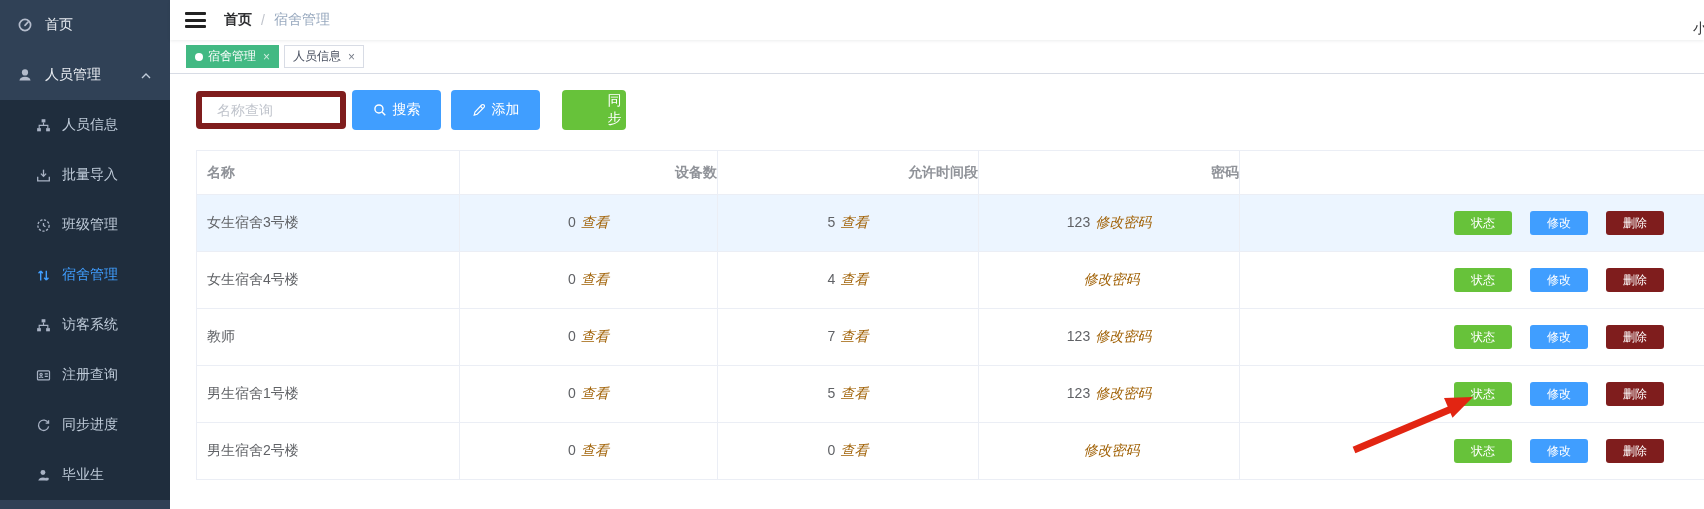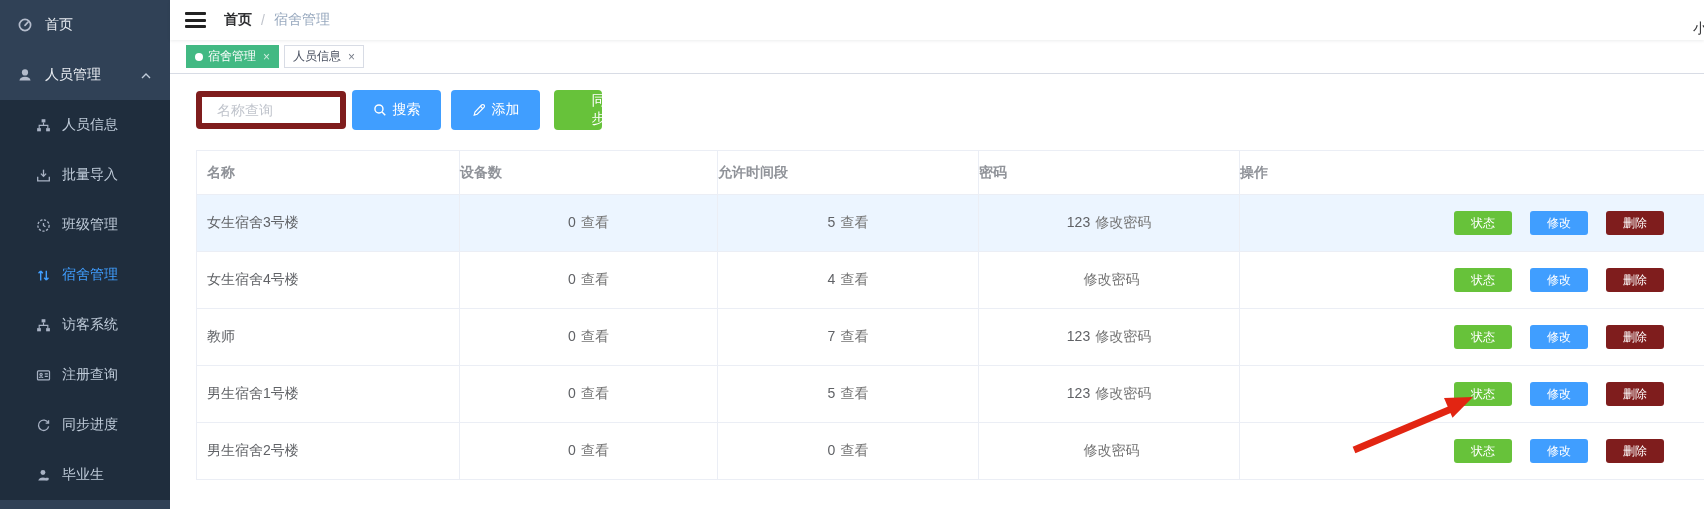--- a/index.html
+++ b/index.html
@@ -35,31 +35,31 @@
   .tag .close { margin-left:7px; font-size:12px; line-height:1; color:inherit; opacity:.75; cursor:pointer; }
   .tag.active { background:#42b983; border-color:#42b983; color:#fff; }
 
   .container { padding:16px 0 0 26px; flex:1; }
   .toolbar { display:flex; align-items:center; }
   .search-input { width:150px; height:38px; border:6px solid #7f1d1d; border-radius:4px; padding:0 15px; font-size:14px; color:#606266; outline:none; }
   .search-input::placeholder { color:#c0c4cc; }
   .btn { height:40px; border:none; border-radius:4px; color:#fff; font-size:14px; display:inline-flex; align-items:center; justify-content:center; gap:6px; cursor:pointer; }
   .btn-search { width:89px; margin-left:6px; background:#409EFF; }
   .btn-add { width:89px; margin-left:10px; background:#409EFF; }
-  .btn-sync { width:48px; margin-left:14px; background:#67C23A;padding-left:41px; }
+  .btn-sync { width:64px; margin-left:22px; background:#67C23A;padding-left:41px; }
   .b-icon { width:14px; height:14px; }
 
   .table-wrap { margin-top:20px; }
   table { width:1682px; table-layout:fixed; border-collapse:collapse; font-size:14px; color:#606266; }
   th, td { border:1px solid #ebeef5; }
-  th { height:44px; color:#909399; font-weight:700; text-align:left; background:#fff; }
+  th { height:44px; color:#909399; font-weight:700; text-align:right; background:#fff; }
   td { height:57px; text-align:center; background:#fff; }
   th.col-name, td.col-name { text-align:left; padding-left:10px; }
   tr.highlight td { background:#ecf5ff; }
-  .link { color:#737373; text-decoration:none; cursor:pointer; }
+  .link { color:#a16207; text-decoration:none; cursor:pointer;font-style:italic; }
   .num { margin-right:5px; }
   .mini-btn { display:inline-block; width:58px; height:24px; line-height:24px; border:none; border-radius:3px; color:#fff; font-size:12px; text-align:center; margin:7px 7px; cursor:pointer; padding:0; }
   .mb-status { background:#67C23A; }
   .mb-edit { background:#409EFF; }
   .mb-del { background:#7f1d1d; }
 
   .arrow-overlay { position:absolute; left:1340px; top:388px; width:150px; height:72px; z-index:10; pointer-events:none; }
 </style>
 </head>
 <body>

